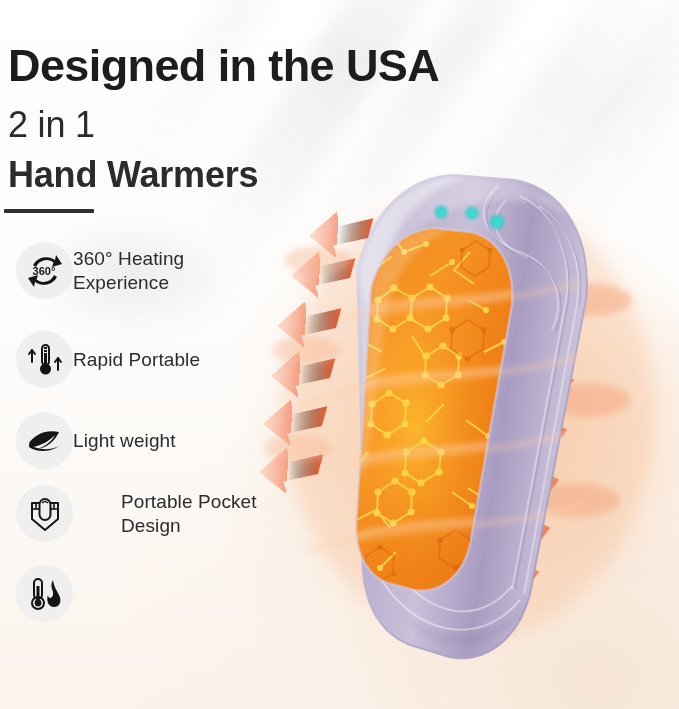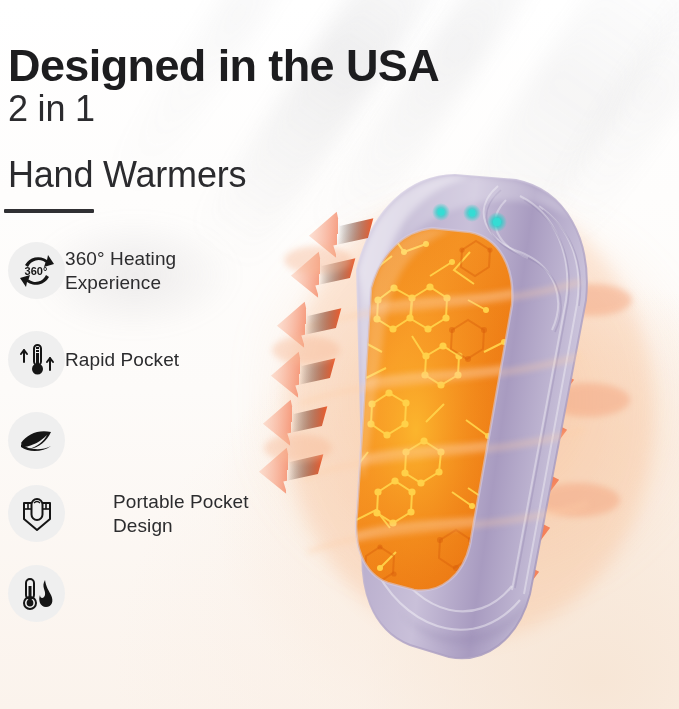--- a/index.html
+++ b/index.html
@@ -51,38 +51,38 @@
     filter: blur(14px);
   }
 
   
   .headline {
     position: absolute; left: 8px; top: 40px;
     font-size: 45px; font-weight: 700; color: #1d1d1f;
     letter-spacing: -0.6px; white-space: nowrap;
   }
   .subline-1 {
-    position: absolute; left: 8px; top: 88px;
+    position: absolute; left: 8px; top: 104px;
     font-size: 36px; font-weight: 400; color: #2b2b2e;
     letter-spacing: -0.2px; white-space: nowrap;
   }
   .subline-2 {
     position: absolute; left: 8px; top: 154px;
-    font-size: 36px; font-weight: 400; color: #2b2b2e;
+    font-size: 36px; font-weight: 700; color: #2b2b2e;
     letter-spacing: -0.2px; white-space: nowrap;
   }
   .divider {
     position: absolute; left: 4px; top: 209px;
     width: 90px; height: 4px; background: #303033; border-radius: 1px;
   }
 
   
   .features { position: absolute; left: 0; top: 242px; width: 300px; }
   .feature-row {
-    position: absolute; left: 8px;
+    position: absolute; left: 16px;
     display: flex; align-items: center;
   }
   .feature-icon {
     width: 57px; height: 57px; border-radius: 50%;
     background: #efefef;
     flex: 0 0 57px;
     display: flex; align-items: center; justify-content: center;
     position: relative;
   }
   .feature-label {
@@ -398,31 +398,32 @@
           <rect x="17" y="5" width="7" height="20" rx="3.5" fill="none" stroke="#151515" stroke-width="2"></rect>
           <rect x="19" y="13" width="3" height="13" fill="#151515"></rect>
           <circle cx="20.5" cy="29" r="5.5" fill="#151515"></circle>
           <g stroke="#151515" stroke-width="2" fill="none">
             <path d="M19 8 h3 M19 11 h3 M19 14 h3"></path>
           </g>
           <path d="M7 22 v-12 M7 10 l-3 4 M7 10 l3 4" stroke="#151515" stroke-width="2" fill="none" stroke-linecap="round"></path>
           <path d="M33 30 v-12 M33 18 l-3 4 M33 18 l3 4" stroke="#151515" stroke-width="2" fill="none" stroke-linecap="round"></path>
         </svg>
       </div>
-      <div class="feature-label">Rapid Pocket</div>
+      <div class="feature-label">Rapid Portable</div>
     </div>
 
     <div class="feature-row" style="top:170px;">
       <div class="feature-icon">
         <svg width="40" height="40" viewBox="0 0 40 40">
           <path d="M4 22 C 10 13, 22 8, 34 11 C 30 20, 22 27, 12 28 C 20 26, 27 20, 30 14
                    C 24 20, 16 25, 7 26 C 6 25, 5 24, 4 22 Z" fill="#151515"></path>
           <path d="M4 23 C 12 29, 24 30, 34 25 C 26 31, 12 32, 4 26 Z" fill="#151515"></path>
         </svg>
       </div>
+      <div class="feature-label">Light weight</div>
     </div>
 
     <div class="feature-row" style="top:243px;gap:48px;">
       <div class="feature-icon">
         <svg width="40" height="40" viewBox="0 0 40 40">
           <path d="M7 9 h26 v16 l-13 11 l-13 -11 z" fill="none" stroke="#151515" stroke-width="2" stroke-linejoin="round"></path>
           <path d="M7 15 h26" fill="none" stroke="#151515" stroke-width="1.6"></path>
           <path d="M11 9 v6 M29 9 v6" fill="none" stroke="#151515" stroke-width="1.6"></path>
           <rect x="14.5" y="5" width="11" height="21" rx="5.5" fill="#f0f0f0" stroke="#151515" stroke-width="2"></rect>
           <path d="M17 9 q3 -3 6 0" fill="none" stroke="#151515" stroke-width="1.4"></path>

